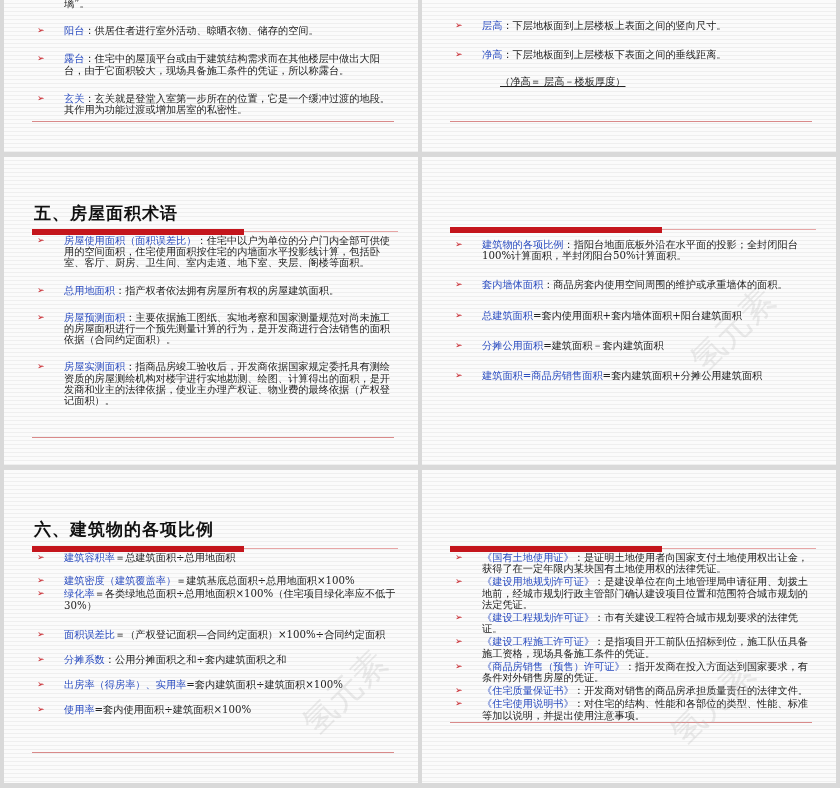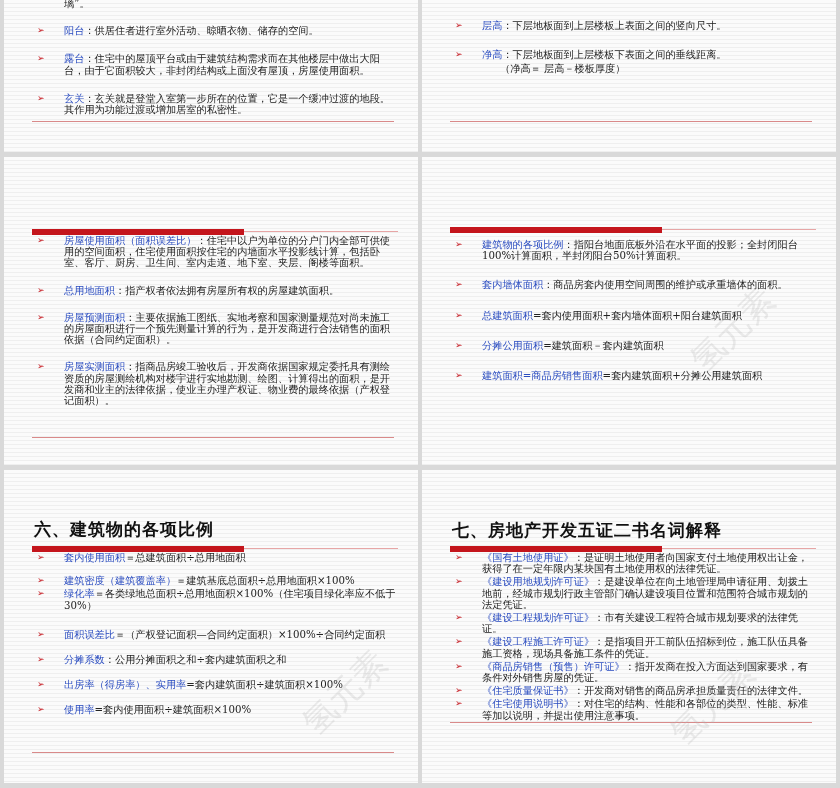--- a/index.html
+++ b/index.html
@@ -50,46 +50,47 @@
   <div class="items" style="top:-2px;">
     <div class="item" style="margin-bottom:16px;">
       <span class="desc">璃”。</span>
     </div>
     <div class="item" style="margin-bottom:17px;">
       <span class="arrow">➢</span>
       <span class="term">阳台</span><span class="desc">：供居住者进行室外活动、晾晒衣物、储存的空间。</span>
     </div>
     <div class="item" style="margin-bottom:17px;">
       <span class="arrow">➢</span>
-      <span class="term">露台</span><span class="desc">：住宅中的屋顶平台或由于建筑结构需求而在其他楼层中做出大阳台，由于它面积较大，非封闭结构或上面没有屋顶，房屋使用面积。</span>
+      <span class="term">露台</span><span class="desc">：住宅中的屋顶平台或由于建筑结构需求而在其他楼层中做出大阳台，由于它面积较大，现场具备施工条件的凭证，所以称露台。</span>
     </div>
     <div class="item">
       <span class="arrow">➢</span>
       <span class="term">玄关</span><span class="desc">：玄关就是登堂入室第一步所在的位置，它是一个缓冲过渡的地段。其作用为功能过渡或增加居室的私密性。</span>
     </div>
   </div>
   <div class="bottom-line" style="top:121px;"></div>
 </div>
 
 <div class="slide right r1">
   <div class="items" style="top:20px;">
     <div class="item" style="margin-bottom:18px;">
       <span class="arrow">➢</span>
       <span class="term">层高</span><span class="desc">：下层地板面到上层楼板上表面之间的竖向尺寸。</span>
     </div>
     <div class="item">
       <span class="arrow">➢</span>
       <span class="term">净高</span><span class="desc">：下层地板面到上层楼板下表面之间的垂线距离。</span>
-      <span class="sub desc" style="margin-top:3px;">（净高＝ 层高－楼板厚度）</span>
+      <span class="sub desc" style="margin-top:16px;text-decoration:underline;">（净高＝ 层高－楼板厚度）</span>
     </div>
   </div>
   <div class="bottom-line" style="top:121px;"></div>
 </div>
 
 <div class="slide left r2">
+  <div class="title" style="top:45px;">五、房屋面积术语</div>
   <div class="title-bar" style="top:72px;">
       <div class="thick"></div>
       <div class="thin"></div>
     </div>
   <div class="items" style="top:78px;">
     <div class="item" style="margin-bottom:16px;">
       <span class="arrow">➢</span>
       <span class="term">房屋使用面积（面积误差比）</span><span class="desc">：住宅中以户为单位的分户门内全部可供使用的空间面积，住宅使用面积按住宅的内墙面水平投影线计算，包括卧室、客厅、厨房、卫生间、室内走道、地下室、夹层、阁楼等面积。</span>
     </div>
     <div class="item" style="margin-bottom:16px;">
@@ -140,21 +141,21 @@
 
 <div class="slide left r3">
   <div class="title" style="top:48px;">六、建筑物的各项比例</div>
   <div class="title-bar" style="top:76px;">
       <div class="thick"></div>
       <div class="thin"></div>
     </div>
   <div class="items" style="top:82px;">
     <div class="item" style="margin-bottom:12px;">
       <span class="arrow">➢</span>
-      <span class="term">套内使用面积</span><span class="desc">＝总建筑面积÷总用地面积</span>
+      <span class="term">建筑容积率</span><span class="desc">＝总建筑面积÷总用地面积</span>
     </div>
     <div class="item" style="margin-bottom:2px;">
       <span class="arrow">➢</span>
       <span class="term">建筑密度（建筑覆盖率）</span><span class="desc">＝建筑基底总面积÷总用地面积×100%</span>
     </div>
     <div class="item" style="margin-bottom:18px;">
       <span class="arrow">➢</span>
       <span class="term">绿化率</span><span class="desc">＝各类绿地总面积÷总用地面积×100%（住宅项目绿化率应不低于30%）</span>
     </div>
     <div class="item" style="margin-bottom:14px;">
@@ -172,21 +173,20 @@
     <div class="item">
       <span class="arrow">➢</span>
       <span class="term">使用率</span><span class="desc">=套内使用面积÷建筑面积×100%</span>
     </div>
   </div>
   <div class="bottom-line" style="top:282px;"></div>
   <div class="watermark" style="left:290px; top:200px;">氢元素</div>
 </div>
 
 <div class="slide right r3">
-  <div class="title" style="top:49px;">七、房地产开发五证二书名词解释</div>
   <div class="title-bar" style="top:76px;">
       <div class="thick"></div>
       <div class="thin"></div>
     </div>
   <div class="items" style="top:82px;">
     <div class="item" style="margin-bottom:2px;">
       <span class="arrow">➢</span>
       <span class="term">《国有土地使用证》</span><span class="desc">：是证明土地使用者向国家支付土地使用权出让金，获得了在一定年限内某块国有土地使用权的法律凭证。</span>
     </div>
     <div class="item" style="margin-bottom:2px;">

